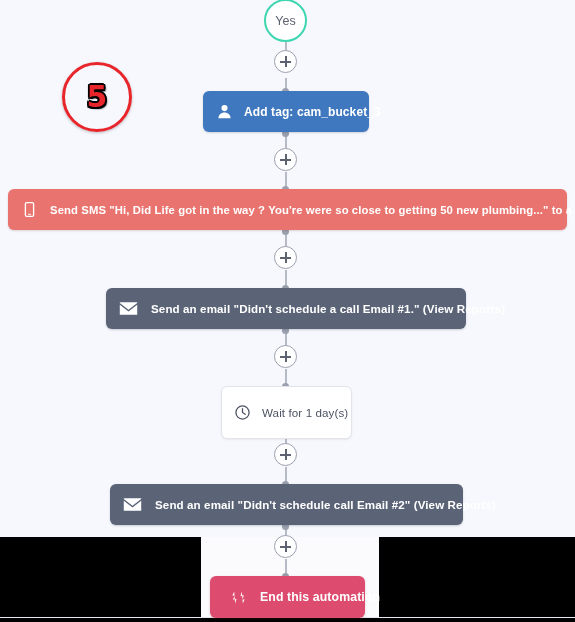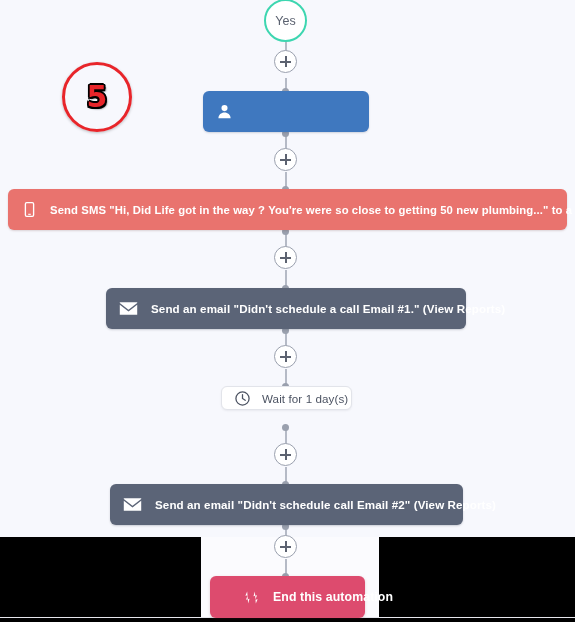--- a/index.html
+++ b/index.html
@@ -190,41 +190,41 @@
     width: 353px;
     height: 41px;
     padding-left: 13px;
   }
 
   
   .node-wait {
     left: 221px;
     top: 386px;
     width: 131px;
-    height: 24px;
+    height: 53px;
     background: #ffffff;
     border: 1px solid #e2e4ea;
     padding-left: 12px;
     box-shadow: 0 1px 2px rgba(60,60,80,.08);
   }
   .node-wait .lbl {
     color: #4c5362;
     font-size: 11.6px;
     font-weight: normal;
     margin-left: 11px;
   }
 
   
   .node-end {
     left: 210px;
     top: 576px;
     width: 155px;
     height: 42px;
     background: #dd4b6e;
-    padding-left: 32px;
+    padding-left: 19px;
     box-shadow: 0 1px 3px rgba(120,40,60,.22);
   }
   .node-end .lbl {
     color: #ffffff;
     font-size: 12.3px;
     margin-left: 12px;
   }
 
   
   .annot {
@@ -304,20 +304,21 @@
   <div class="plus-node" style="top:443px;"></div>
   <div class="plus-node" style="top:535px;"></div>
 
   <div class="node node-addtag">
     <span class="ico">
       <svg width="17" height="17" viewBox="0 0 24 24" fill="#ffffff">
         <circle cx="12" cy="7.2" r="4.3"></circle>
         <path d="M3.4 21.5c0-4.9 3.9-8.1 8.6-8.1s8.6 3.2 8.6 8.1z"></path>
       </svg>
     </span>
+    <span class="lbl">Add tag: cam_bucket_3</span>
   </div>
 
   <div class="node node-sms">
     <span class="ico">
       <svg width="15" height="17" viewBox="0 0 18 24" fill="none" stroke="#ffffff" stroke-width="1.9">
         <rect x="3.2" y="2.2" width="11.6" height="19.6" rx="1.9"></rect>
         <line x1="7.2" y1="18.8" x2="10.8" y2="18.8" stroke-width="1.6"></line>
       </svg>
     </span>
     <span class="lbl">Send SMS "Hi, Did Life got in the way ? You're were so close to getting 50 new plumbing..." to a contact</span>

